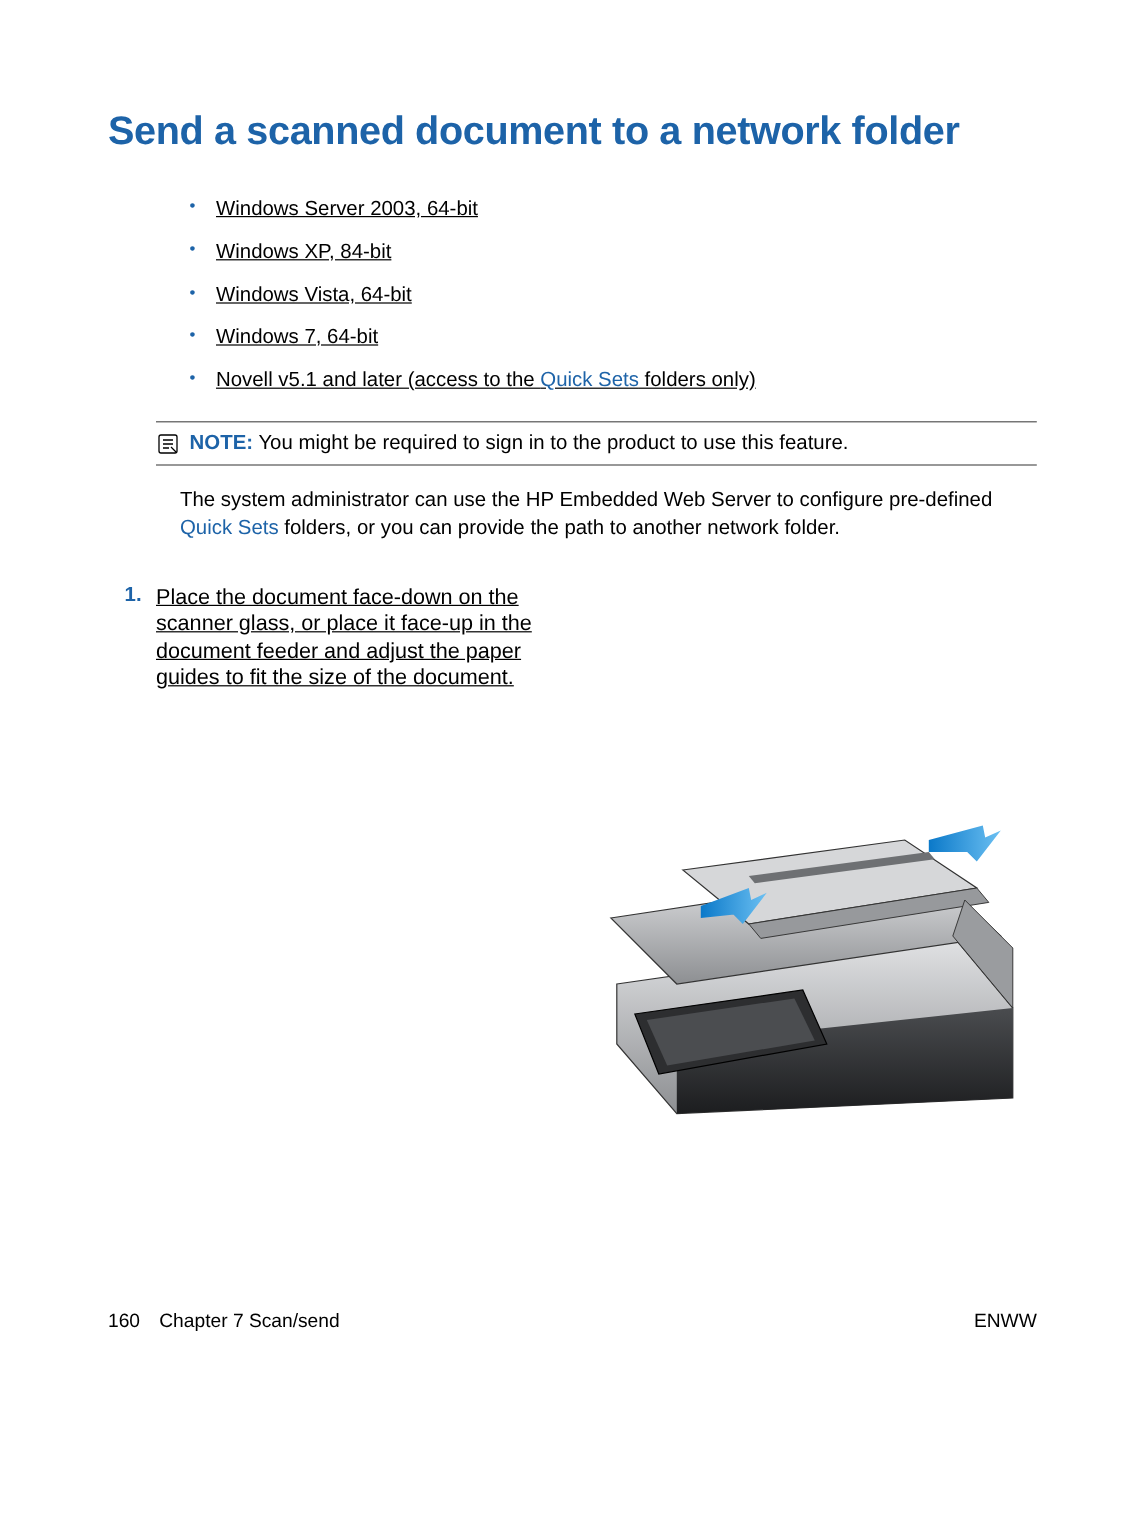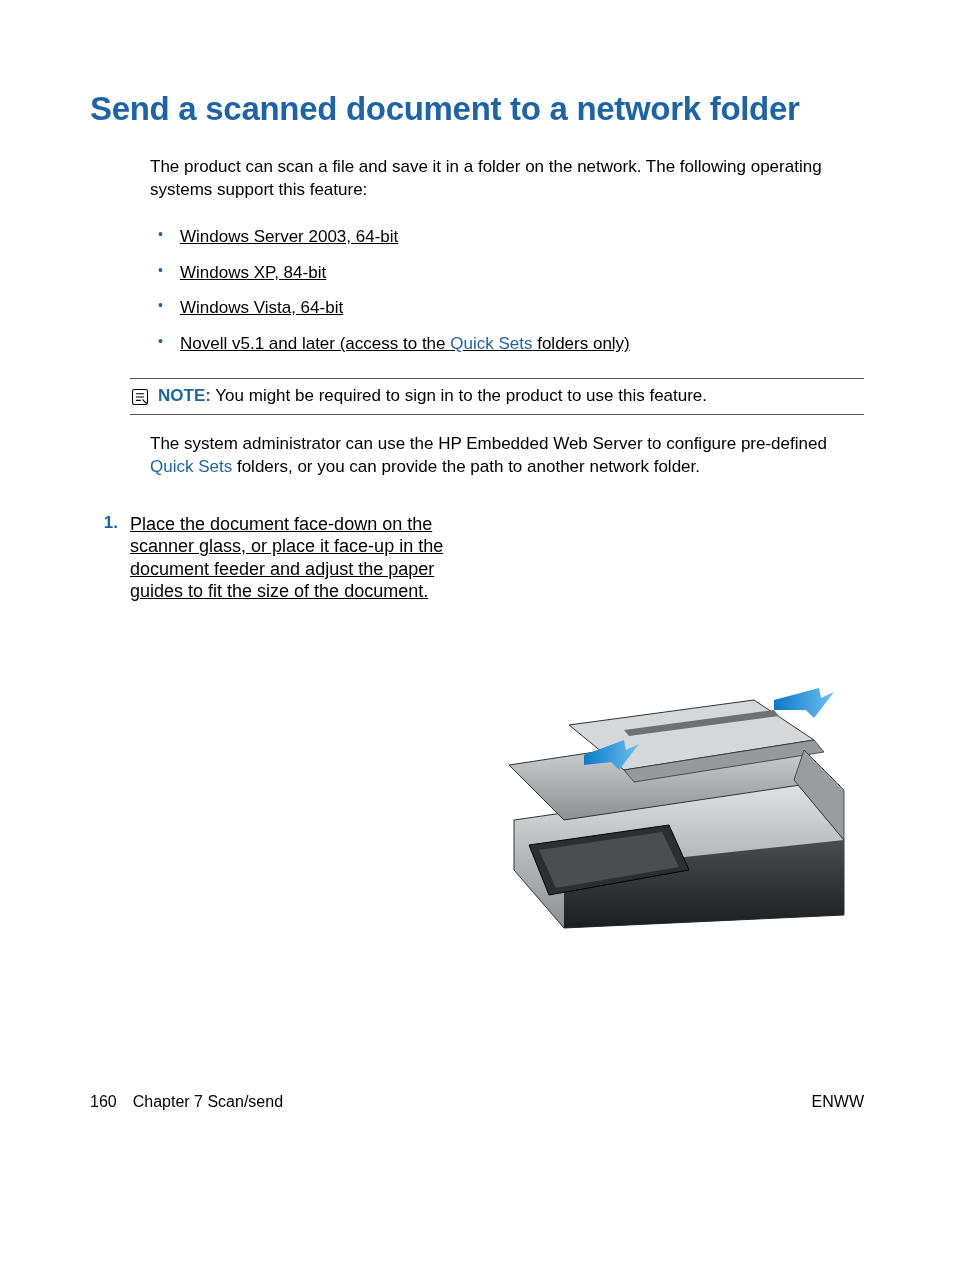--- a/index.html
+++ b/index.html
@@ -122,26 +122,26 @@
   }
   .footer .left { display: flex; gap: 16px; }
 </style>
 </head>
 <body>
 
 <div class="page">
 
   <h1 class="title">Send a scanned document to a network folder</h1>
 
-  <p class="intro">The product can scan a file and save it in a folder on the network. The following operating systems support this feature:</p>
 
   <ul class="os-list">
     <li>Windows Server 2003, 64-bit</li>
     <li>Windows XP, 84-bit</li>
     <li>Windows Vista, 64-bit</li>
+    <li>Windows 7, 64-bit</li>
     <li>
       <span>Novell v5.1 and later (access to the </span><span class="link-text">Quick Sets</span><span> folders only)</span>
     </li>
   </ul>
 
 
   <div class="note-block">
     <svg class="note-icon" viewBox="0 0 24 24">
       <rect x="3" y="3" width="18" height="18" rx="2" fill="none" stroke="#000" stroke-width="1.3"></rect>
       <path d="M7 8h10M7 12h10M7 16h6" stroke="#000" stroke-width="1.3" fill="none"></path>

